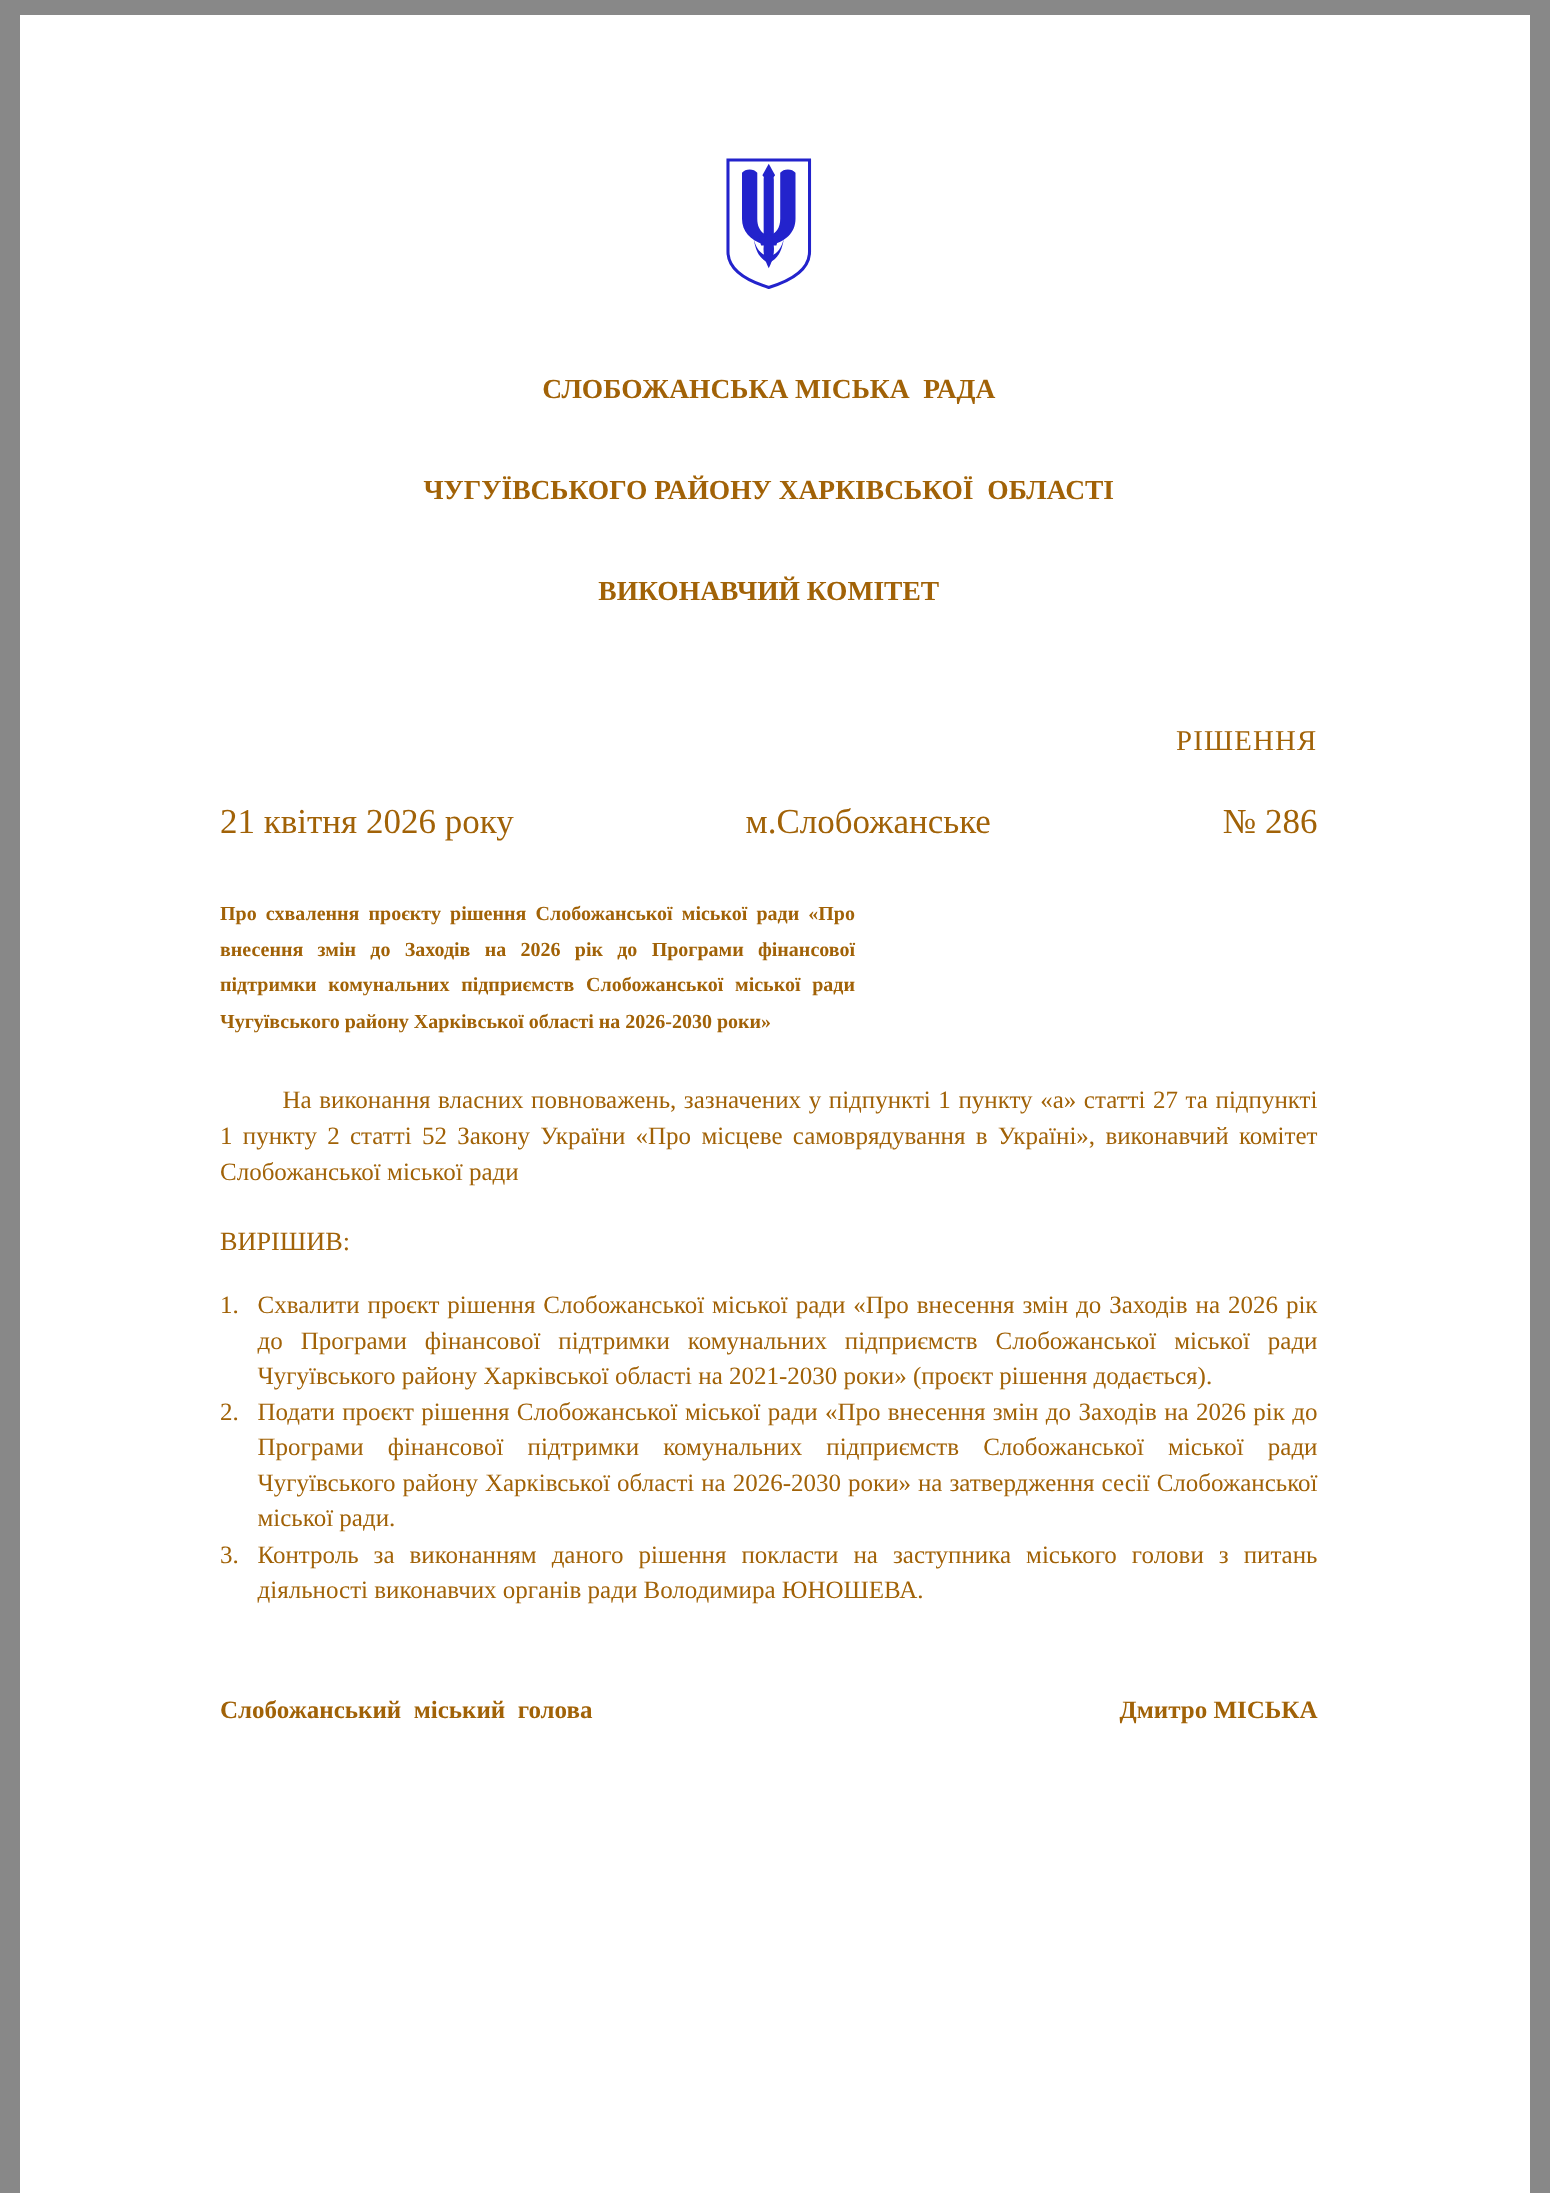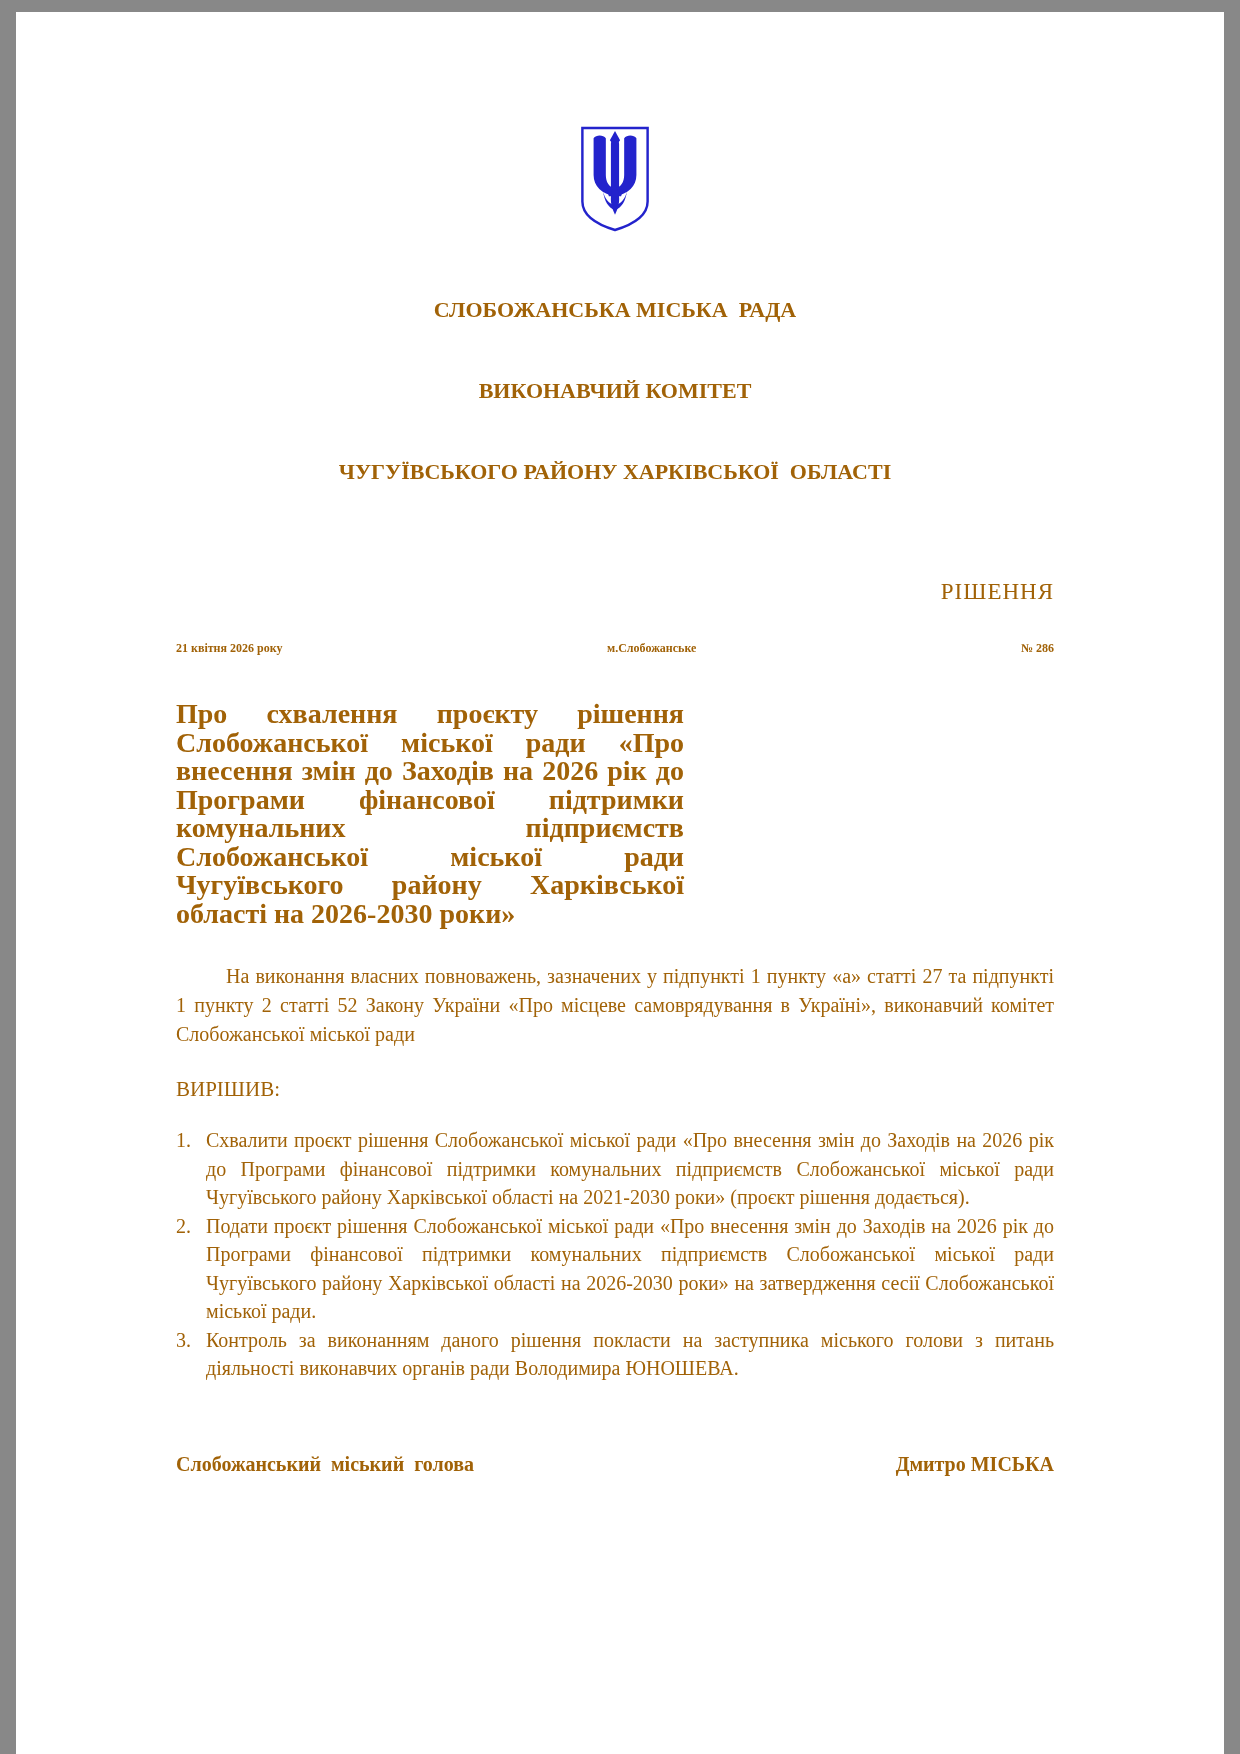--- a/index.html
+++ b/index.html
@@ -20,29 +20,29 @@
     margin-top:6px; text-align:center;
     font-weight:bold; font-size:22px; line-height:27px;
     white-space:pre-wrap;
   }
   .doc-type {
     margin-top:40px; text-align:right;
     font-size:23px; letter-spacing:1px; font-weight:400;
   }
   .meta-row {
     margin-top:36px; display:flex; align-items:baseline;
-    font-size:12px; font-weight:bold; white-space:pre-wrap;justify-content:space-between;
+    font-size:28px; font-weight:normal; white-space:pre-wrap;justify-content:space-between;
   }
   .meta-date  { flex:0 0 auto; }
   .meta-place { flex:1 1 auto; text-align:center; }
   .meta-num   { flex:0 0 auto; }
 
   .subject {
     margin-top:44px; width:508px;
-    font-weight:bold; font-size:28px; line-height:28.5px;
+    font-weight:bold; font-size:16px; line-height:28.5px;
     text-align:justify;
   }
   .preamble {
     margin-top:34px;
     font-size:20px; line-height:29px;
     text-align:justify; text-indent:50px;
   }
   .resolved {
     margin-top:28px; font-size:21px; font-weight:400;
   }
@@ -73,22 +73,22 @@
           <path d="M56,12 C53.5,8.5 46.5,8.5 44,12 L44,48 C44,55 41,59.5 35,61.5 L35,69 C48,66.5 56,59 56,48 Z"></path>
           <path d="M27,62 L43,62 L41,69 L29,69 Z"></path>
           <path d="M35,58 C40.5,67 40.5,76 35,87 C29.5,76 29.5,67 35,58 Z"></path>
           <path d="M23,63 C25,72 29,76 35,78 C41,76 45,72 47,63 C45,75 42,79 35,83 C28,79 25,75 23,63 Z"></path>
         </g>
       </svg>
     </div>
 
     <div class="org-header">
       <div>СЛОБОЖАНСЬКА МІСЬКА  РАДА</div>
+      <div>ЧУГУЇВСЬКОГО РАЙОНУ ХАРКІВСЬКОЇ  ОБЛАСТІ</div>
       <div>ВИКОНАВЧИЙ КОМІТЕТ</div>
-      <div>ЧУГУЇВСЬКОГО РАЙОНУ ХАРКІВСЬКОЇ  ОБЛАСТІ</div>
     </div>
 
     <div class="doc-type">РІШЕННЯ</div>
 
     <div class="meta-row">
       <span class="meta-date">21 квітня 2026 року</span>
       <span class="meta-place">м.Слобожанське</span>
       <span class="meta-num">№ 286</span>
     </div>
 

